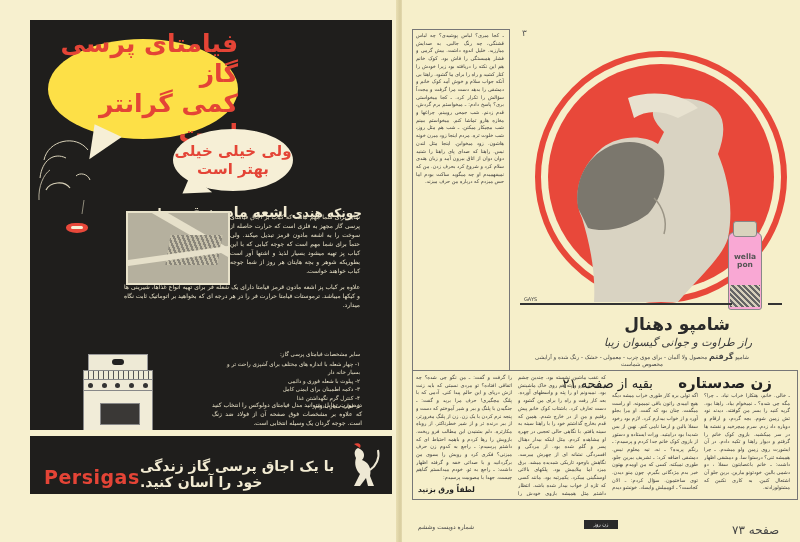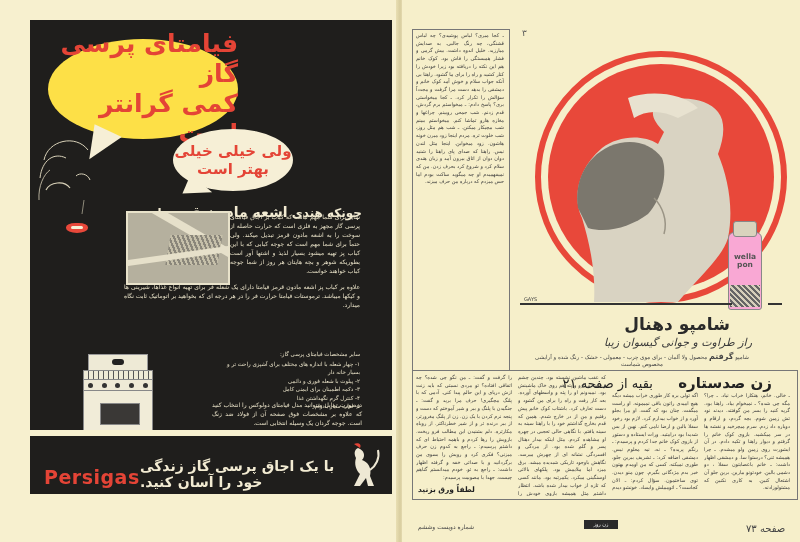--- a/index.html
+++ b/index.html
@@ -71,21 +71,21 @@
   .zan-title { position:absolute; right:12px; top:374px; direction:rtl; font-size:15px; font-weight:bold; color:#222; }
   .zan-title span { font-size:13px; font-weight:normal; margin-right:4px; }
   .col-b { top:392px; height:104px; }
   .col-b1 { left:302px; width:86px; }
   .col-b2 { left:210px; width:86px; }
   .col-b3 { left:116px; top:374px; width:88px; height:122px; }
   .col-b4 { left:14px; top:374px; width:96px; height:112px; }
   .turn-page { position:absolute; left:16px; top:485px; direction:rtl; font-size:7.5px; font-weight:bold; color:#222; }
   .pager-left { position:absolute; left:16px; top:523px; font-size:6px; color:#444; direction:rtl; }
   .pager-logo { position:absolute; left:182px; top:520px; width:34px; height:9px; background:#2a2a2a; color:#eee; font-size:5px; text-align:center; line-height:9px; }
-  .pager-right { position:absolute; left:344px; top:523px; font-size:10px; color:#444; direction:rtl; }
+  .pager-right { position:absolute; left:330px; top:523px; font-size:12px; color:#444; direction:rtl; }
 </style>
 </head>
 <body>
 
 <div class="page left-page">
   <div class="ad-black">
     <svg class="face" viewBox="0 0 60 100">
       <path d="M8 30 C12 10, 40 4, 52 20" stroke="#d8d1b8" stroke-width="1" fill="none"></path>
       <path d="M4 48 C6 30, 18 22, 30 28" stroke="#d8d1b8" stroke-width="1" fill="none"></path>
       <path d="M10 60 C14 52, 28 50, 34 58" stroke="#d8d1b8" stroke-width="1.2" fill="none"></path>

